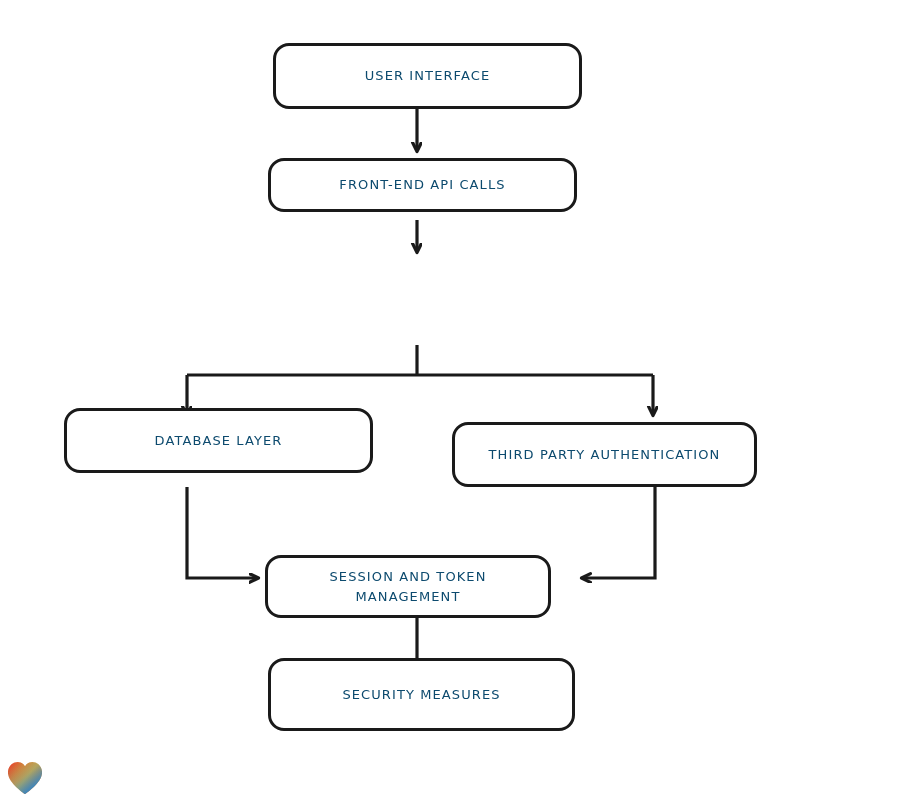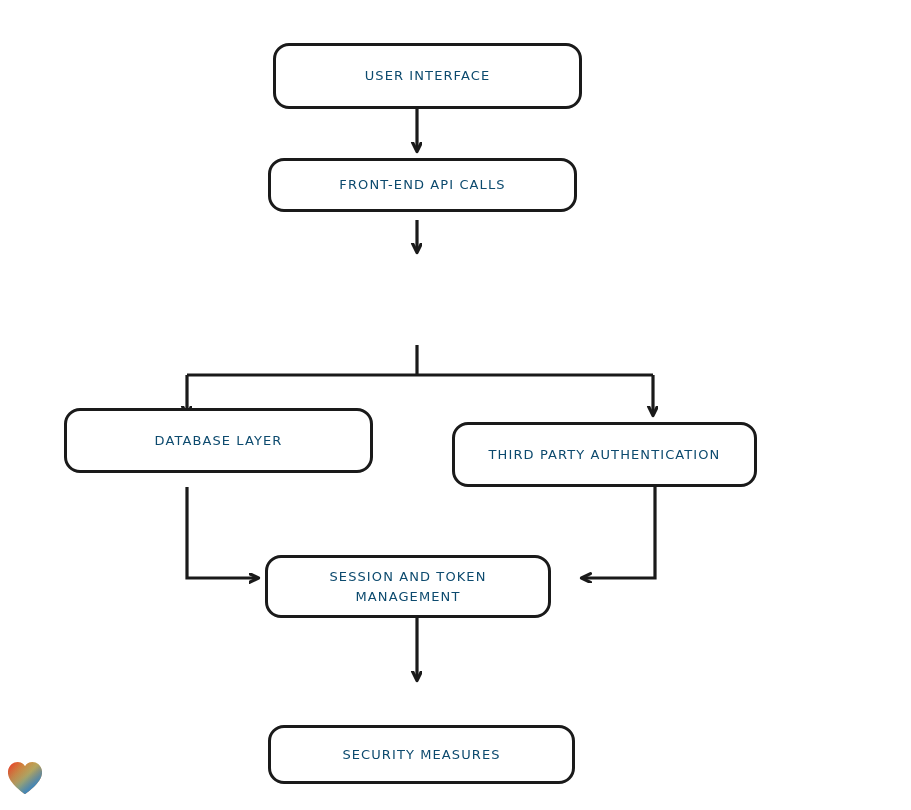--- a/index.html
+++ b/index.html
@@ -108,21 +108,21 @@
 
   <div class="node-box" style="left:452px; top:422px; width:305px; height:65px;">
     <span class="node-label">THIRD PARTY AUTHENTICATION</span>
   </div>
 
   <div class="node-box" style="left:265px; top:527px; width:286px; height:63px;margin-top:28px;">
     <span class="node-label">SESSION AND TOKEN
 MANAGEMENT</span>
   </div>
 
-  <div class="node-box" style="left:268px; top:725px; width:307px; height:59px;">
+  <div class="node-box" style="left:268px; top:658px; width:307px; height:73px;">
     <span class="node-label">SECURITY MEASURES</span>
   </div>
 
   <svg class="heart-mark" viewBox="0 0 40 38" xmlns="http://www.w3.org/2000/svg">
     <defs>
       <linearGradient id="heartGrad" x1="0%" y1="12%" x2="100%" y2="88%">
         <stop offset="0%" stop-color="#e8322a"></stop>
         <stop offset="30%" stop-color="#f48120"></stop>
         <stop offset="52%" stop-color="#f9a825"></stop>
         <stop offset="72%" stop-color="#ef7d1f"></stop>

